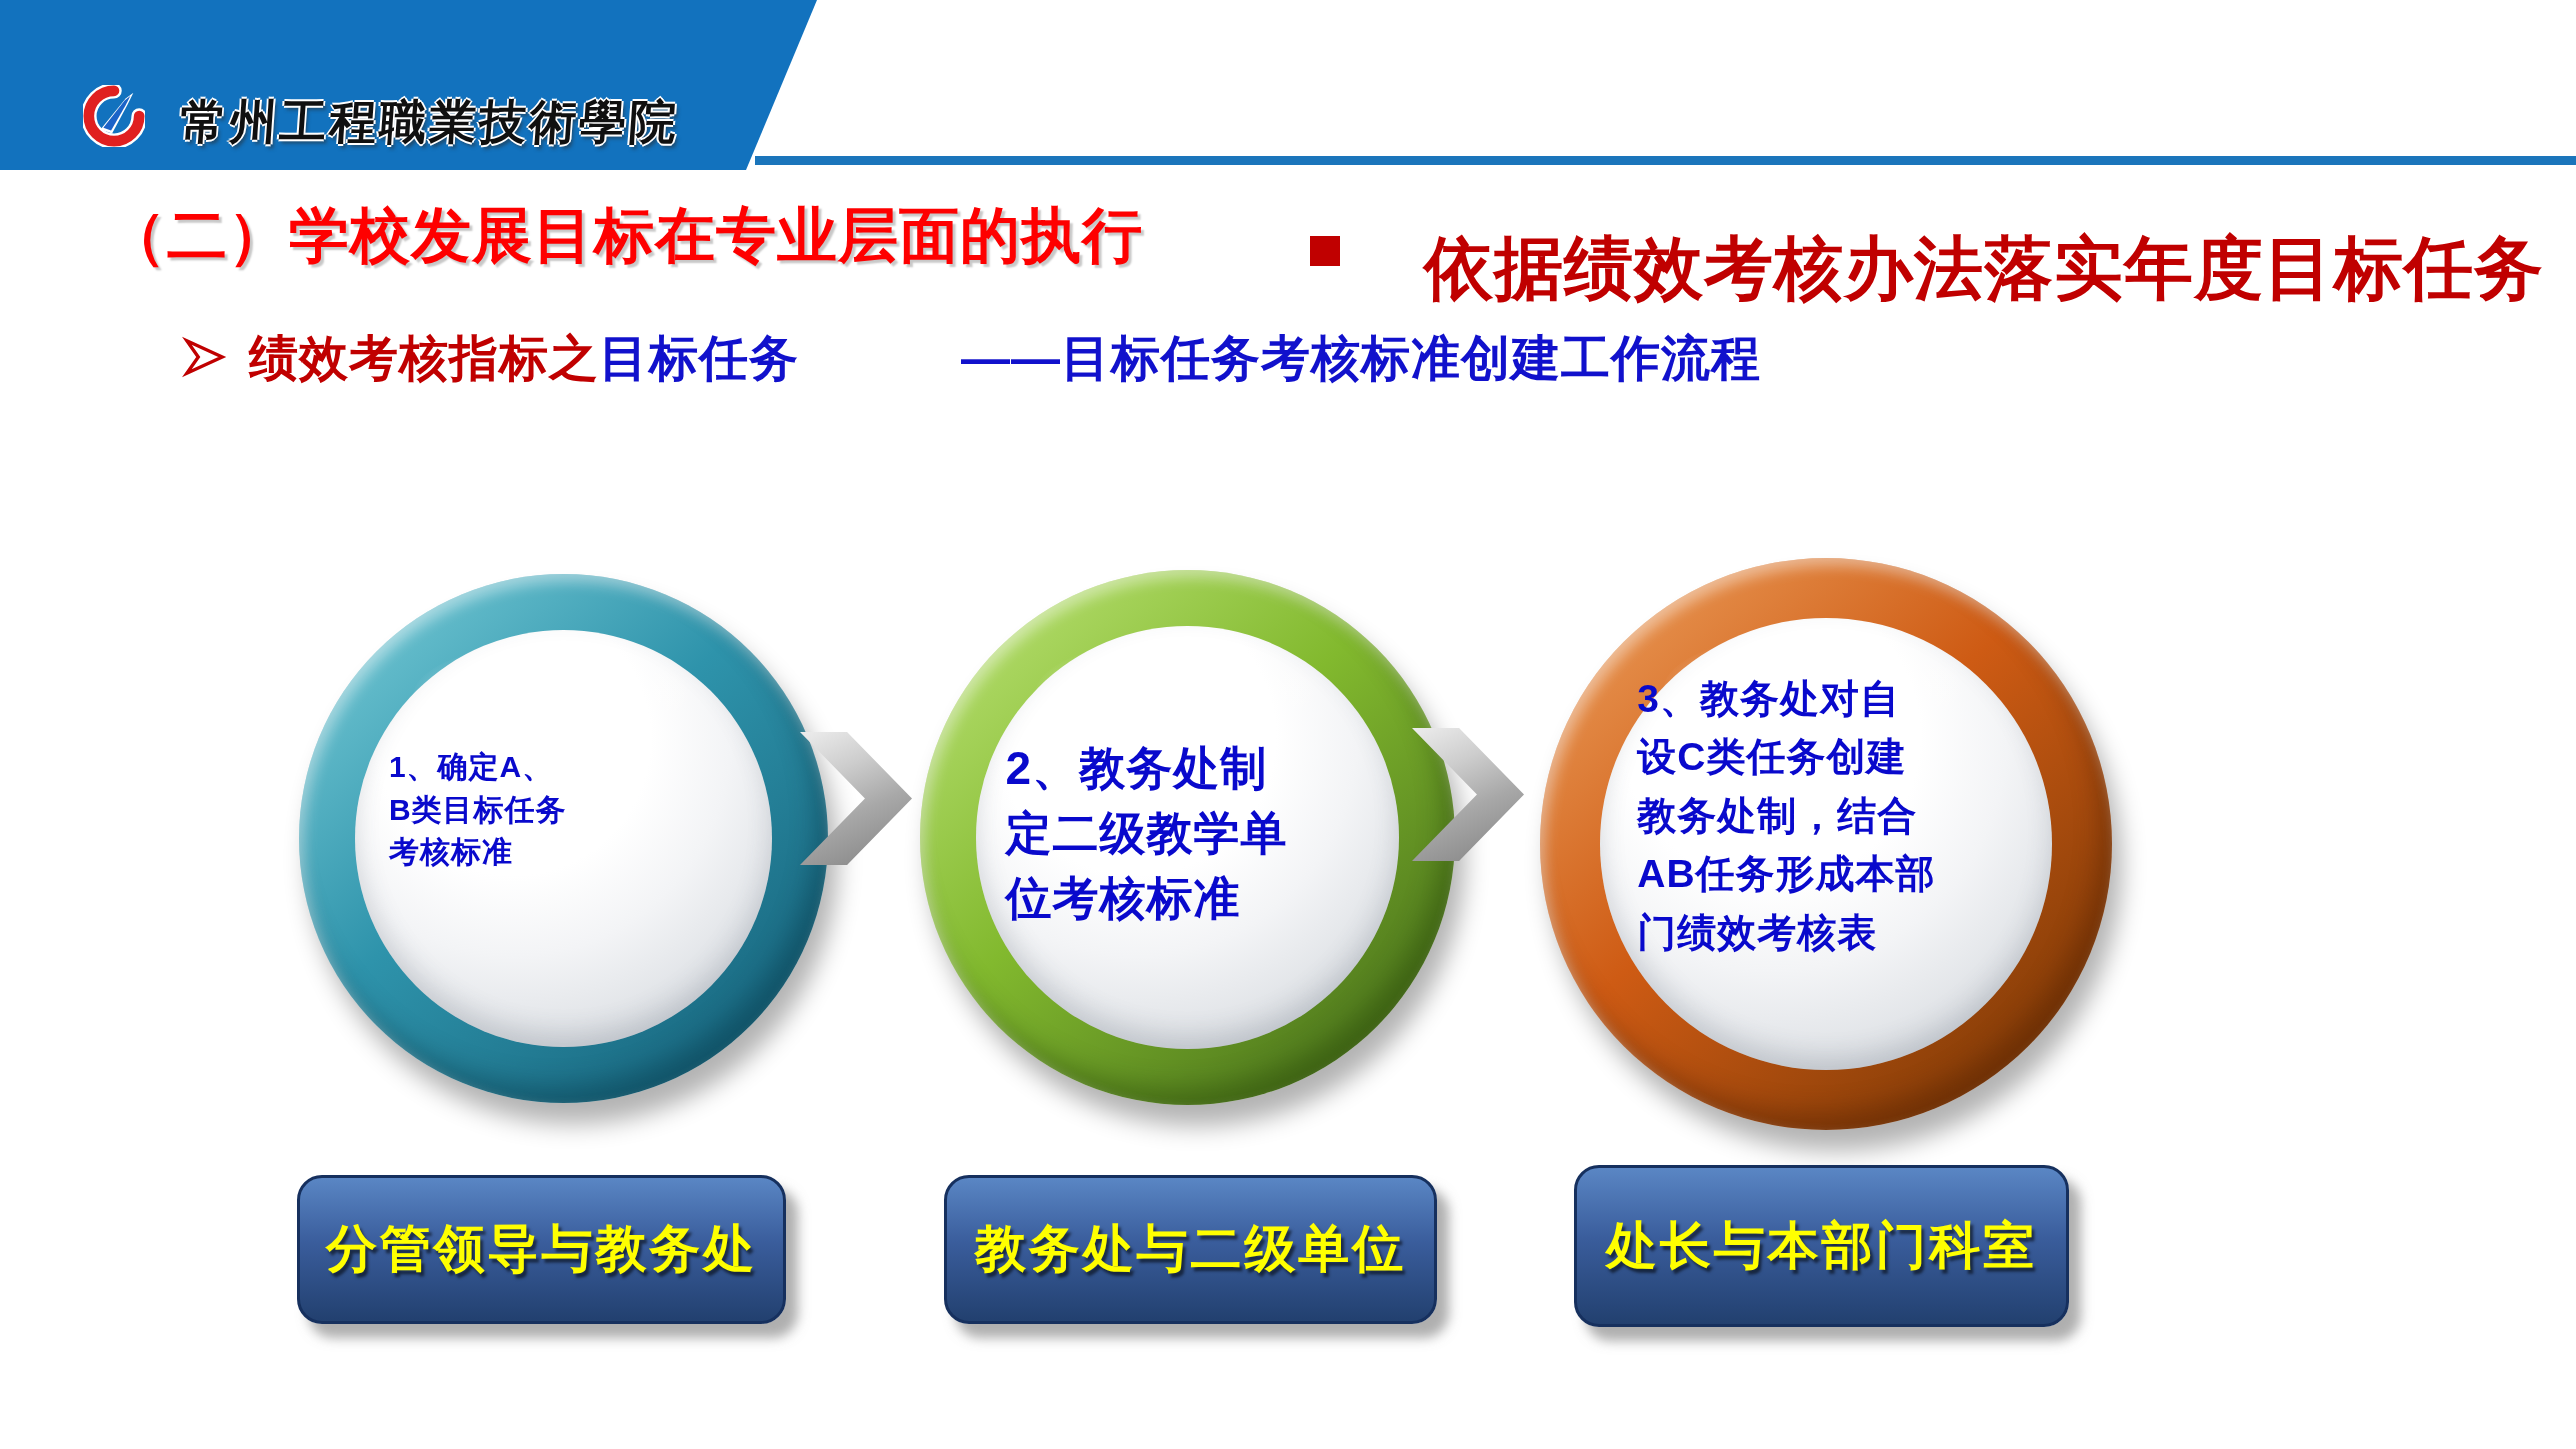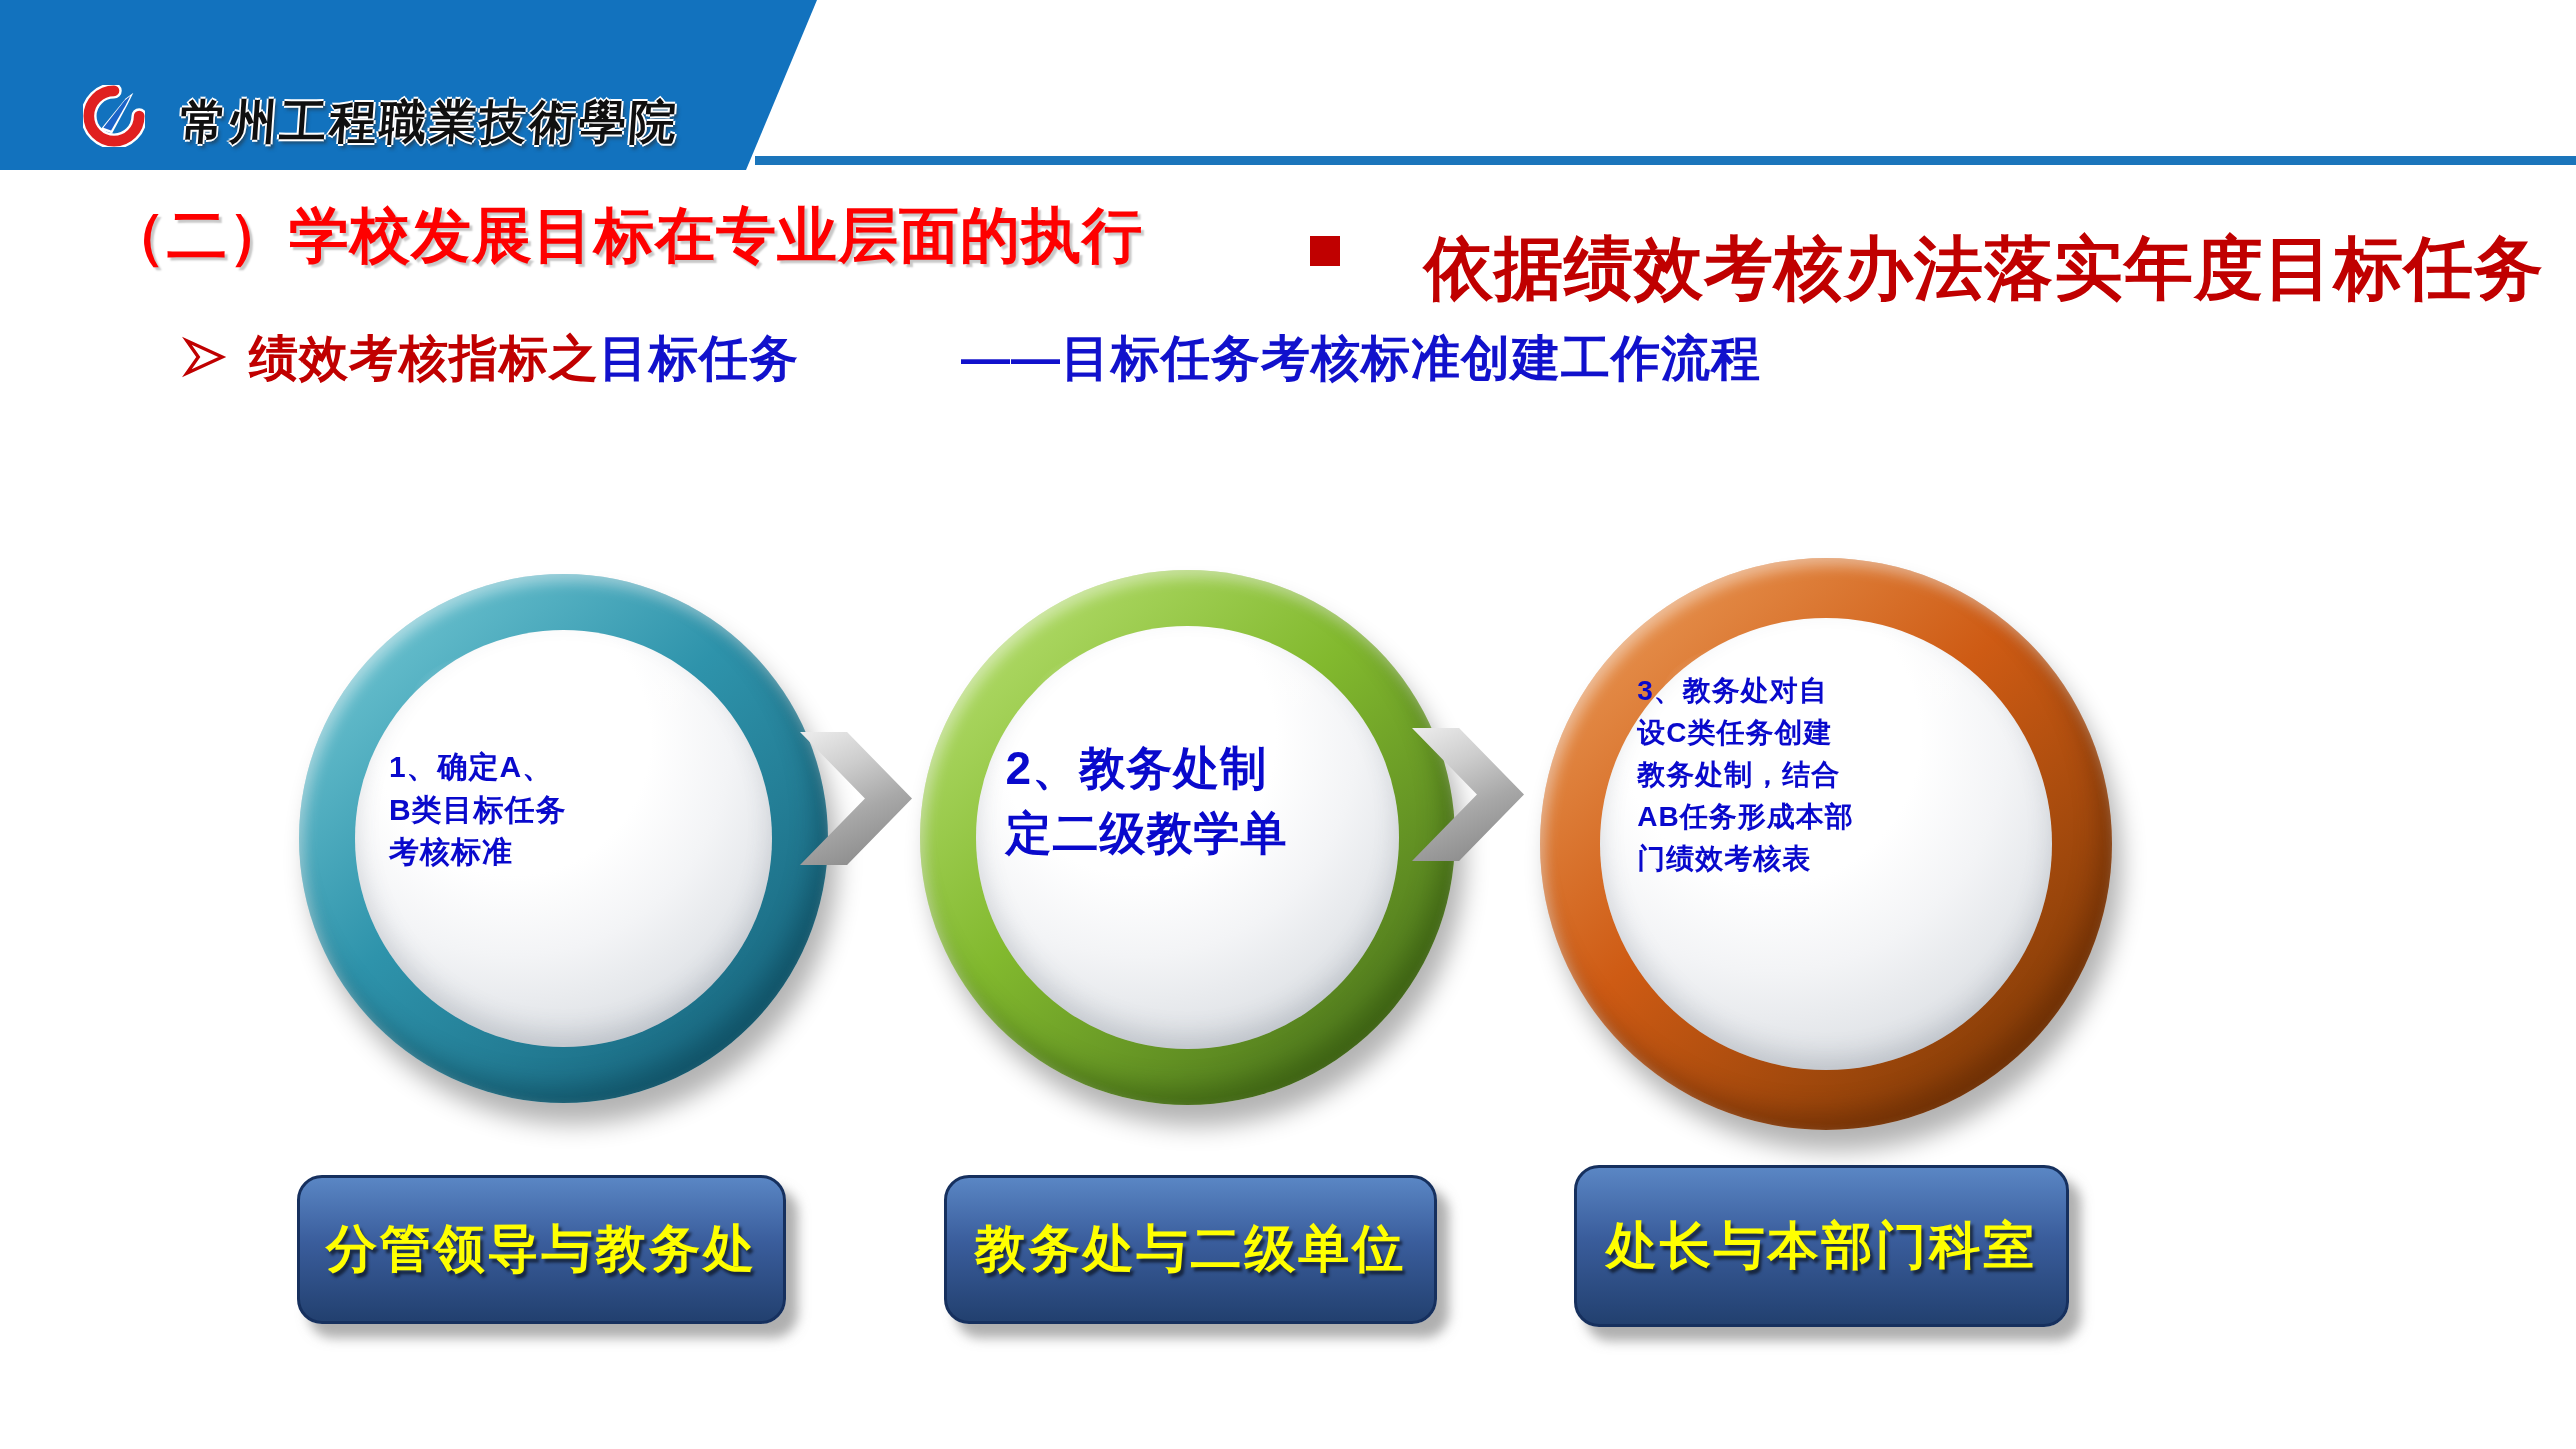--- a/index.html
+++ b/index.html
@@ -104,21 +104,21 @@
     box-shadow:inset 4.8px 7.7px 13.5px rgba(255,255,255,.45),
                inset -11.6px -17.4px 25px rgba(70,25,0,.38),
                9.7px 21px 25px rgba(0,0,0,.30);
   }
   .ctext{
     position:absolute;color:#0909CC;font-weight:900;
     white-space:nowrap;letter-spacing:1px;
   }
   .ctext-1{left:17%;top:32.5%;font-size:30px;line-height:1.42;}
   .ctext-2{left:16%;top:31%;font-size:46px;line-height:1.42;}
-  .ctext-3{left:17%;top:19.5%;font-size:28px;line-height:1.5;}
+  .ctext-3{left:17%;top:19.5%;font-size:39px;line-height:1.5;}
   
   .chevron{
     position:absolute;width:112px;height:133px;
     clip-path:polygon(0 0,42% 0,100% 50%,42% 100%,0 100%,58% 50%);
     background:linear-gradient(155deg,#EDEDED 0%,#CDCDCD 30%,#A8A8A8 58%,#808080 100%);
   }
   .chevron-1{left:800px;top:732px;}
   .chevron-2{left:1412px;top:728px;}
   
   .flow-label{
@@ -174,20 +174,21 @@
     </div>
   </div>
 
   <div class="chevron chevron-1"></div>
 
   <div class="circle circle-2">
     <div class="sphere"></div>
     <div class="ctext ctext-2">
       <div>2、教务处制</div>
       <div>定二级教学单</div>
+      <div>位考核标准</div>
     </div>
   </div>
 
   <div class="chevron chevron-2"></div>
 
   <div class="circle circle-3">
     <div class="sphere"></div>
     <div class="ctext ctext-3">
       <div>3、教务处对自</div>
       <div>设C类任务创建</div>

